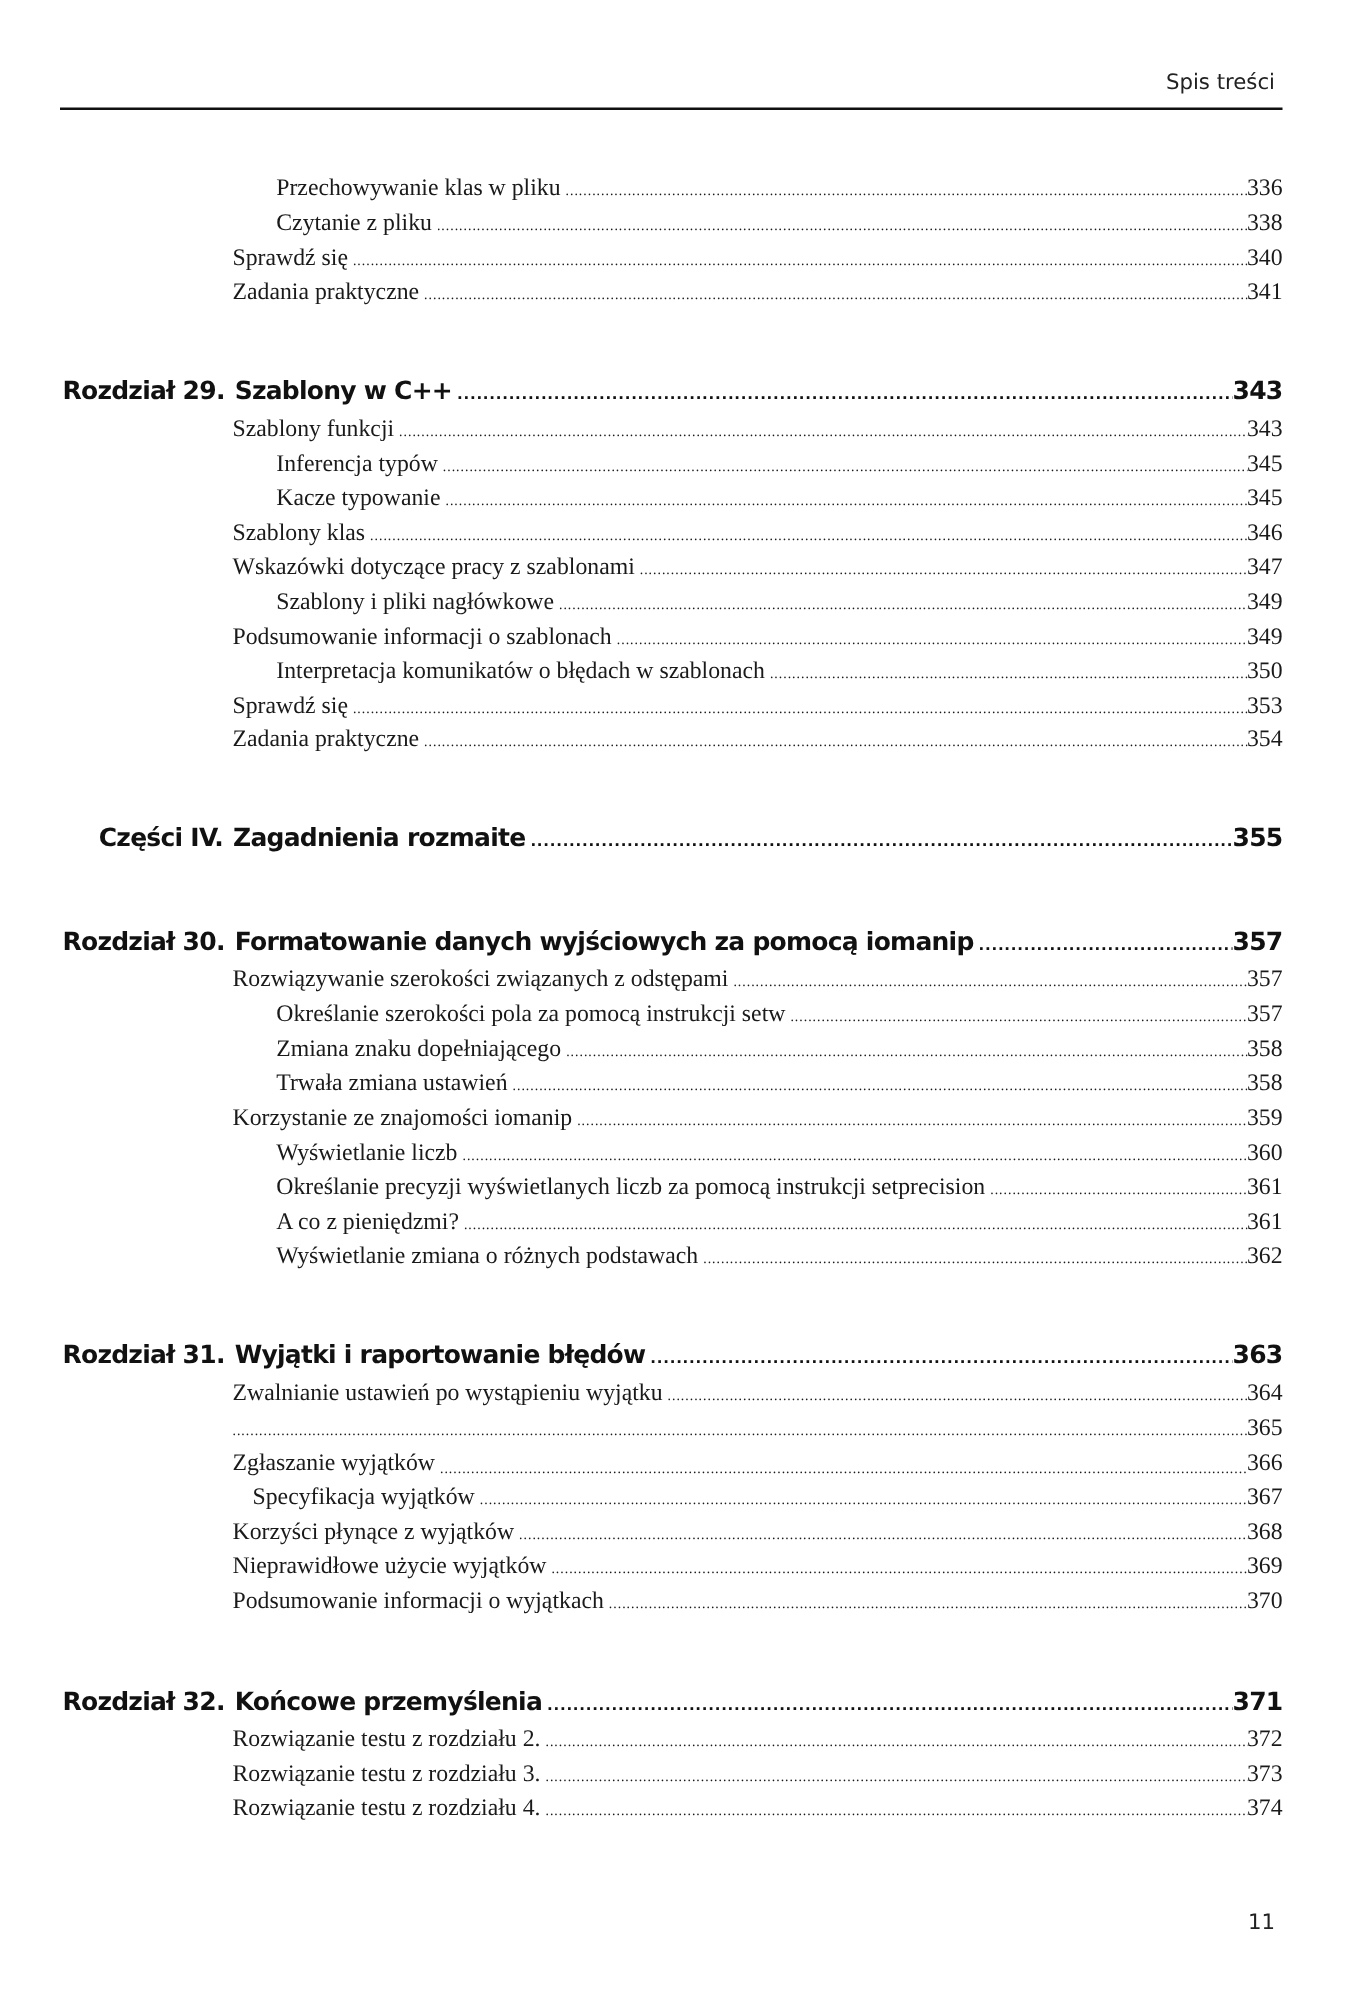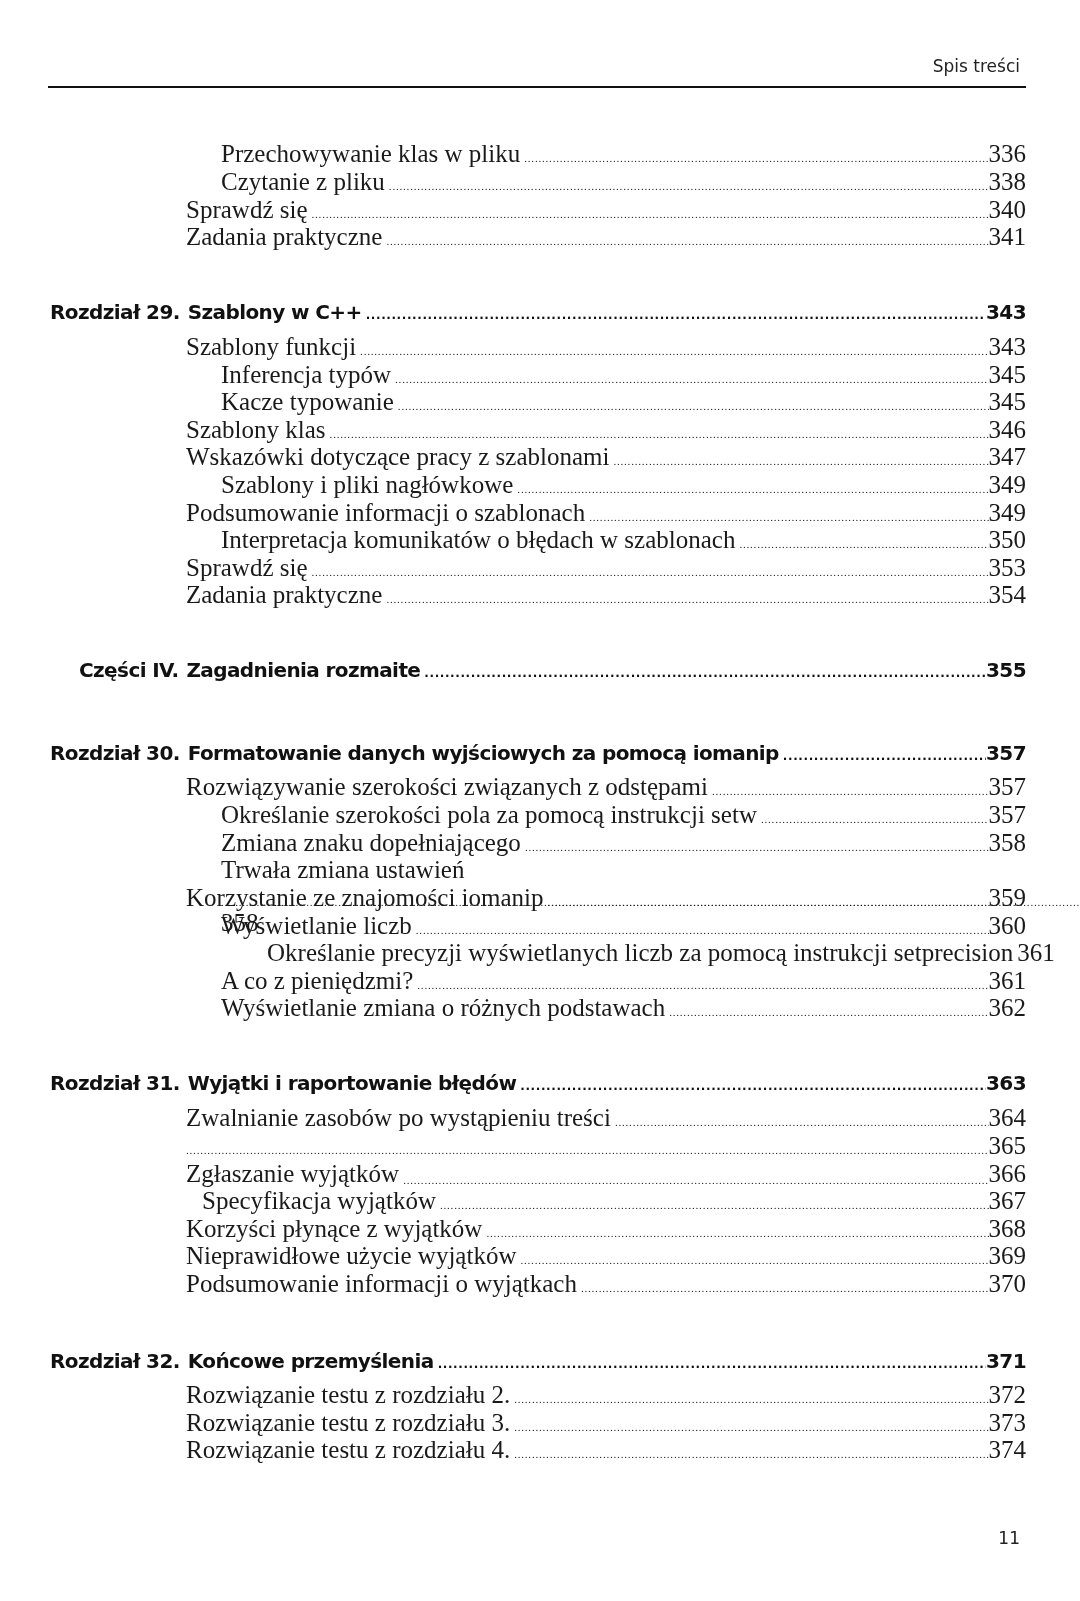--- a/index.html
+++ b/index.html
@@ -22,21 +22,21 @@
   .row .title { flex: 0 0 auto; padding-right: 4px; }
   .row .leader {
     flex: 1 1 auto; overflow: hidden; height: 1em; position: relative; top: 0px;
   }
   .row .leader::before {
     content: "..........................................................................................................................................................................................................................................................................................................................................";
     letter-spacing: 0.5px; white-space: nowrap;
   }
   .row .page { flex: 0 0 auto; text-align: right; }
   .entry {
-    font-family: "Liberation Serif", serif; font-size: 25px; color: #1a1a1a;
+    font-family: "Liberation Serif", serif; font-size: 19px; color: #1a1a1a;
   }
   .entry .leader::before { font-size: 11px; letter-spacing: 0.8px; }
   .chapter {
     font-family: "DejaVu Sans", sans-serif; font-size: 20px; font-weight: bold; color: #111;
     letter-spacing: -0.6px;
   }
   .chapter .leader::before { font-size: 12px; letter-spacing: 0.6px; }
   .chapter .num { margin-right: 8px; }
   .page-number {
     position: absolute; top: 1528px; right: 60px;
@@ -147,36 +147,36 @@
   <div class="row entry" style="top:801px;left:221px;">
     <span class="title">Określanie szerokości pola za pomocą instrukcji setw</span>
     <span class="leader"></span>
     <span class="page">357</span>
   </div>
   <div class="row entry" style="top:829px;left:221px;">
     <span class="title">Zmiana znaku dopełniającego</span>
     <span class="leader"></span>
     <span class="page">358</span>
   </div>
-  <div class="row entry" style="top:856px;left:221px;flex-direction:column;">
+  <div class="row entry" style="top:856px;left:221px;">
     <span class="title">Trwała zmiana ustawień</span>
     <span class="leader"></span>
     <span class="page">358</span>
   </div>
   <div class="row entry" style="top:884px;left:186px;">
     <span class="title">Korzystanie ze znajomości iomanip</span>
     <span class="leader"></span>
     <span class="page">359</span>
   </div>
   <div class="row entry" style="top:912px;left:221px;">
     <span class="title">Wyświetlanie liczb</span>
     <span class="leader"></span>
     <span class="page">360</span>
   </div>
-  <div class="row entry" style="top:939px;left:221px;margin-left:46px;">
+  <div class="row entry" style="top:939px;left:221px;">
     <span class="title">Określanie precyzji wyświetlanych liczb za pomocą instrukcji setprecision</span>
     <span class="leader"></span>
     <span class="page">361</span>
   </div>
   <div class="row entry" style="top:967px;left:221px;">
     <span class="title">A co z pieniędzmi?</span>
     <span class="leader"></span>
     <span class="page">361</span>
   </div>
   <div class="row entry" style="top:994px;left:221px;">
@@ -184,21 +184,21 @@
     <span class="leader"></span>
     <span class="page">362</span>
   </div>
 
   <div class="row chapter" style="top:1071px;left:50px;">
     <span class="title"><span class="num">Rozdział 31.</span><span>Wyjątki i raportowanie błędów</span></span>
     <span class="leader"></span>
     <span class="page">363</span>
   </div>
   <div class="row entry" style="top:1104px;left:186px;">
-    <span class="title">Zwalnianie zasobów po wystąpieniu treści</span>
+    <span class="title">Zwalnianie ustawień po wystąpieniu wyjątku</span>
     <span class="leader"></span>
     <span class="page">364</span>
   </div>
   <div class="row entry" style="top:1132px;left:186px;">
     <span class="leader"></span>
     <span class="page">365</span>
   </div>
   <div class="row entry" style="top:1160px;left:186px;align-items:center;">
     <span class="title">Zgłaszanie wyjątków</span>
     <span class="leader"></span>

